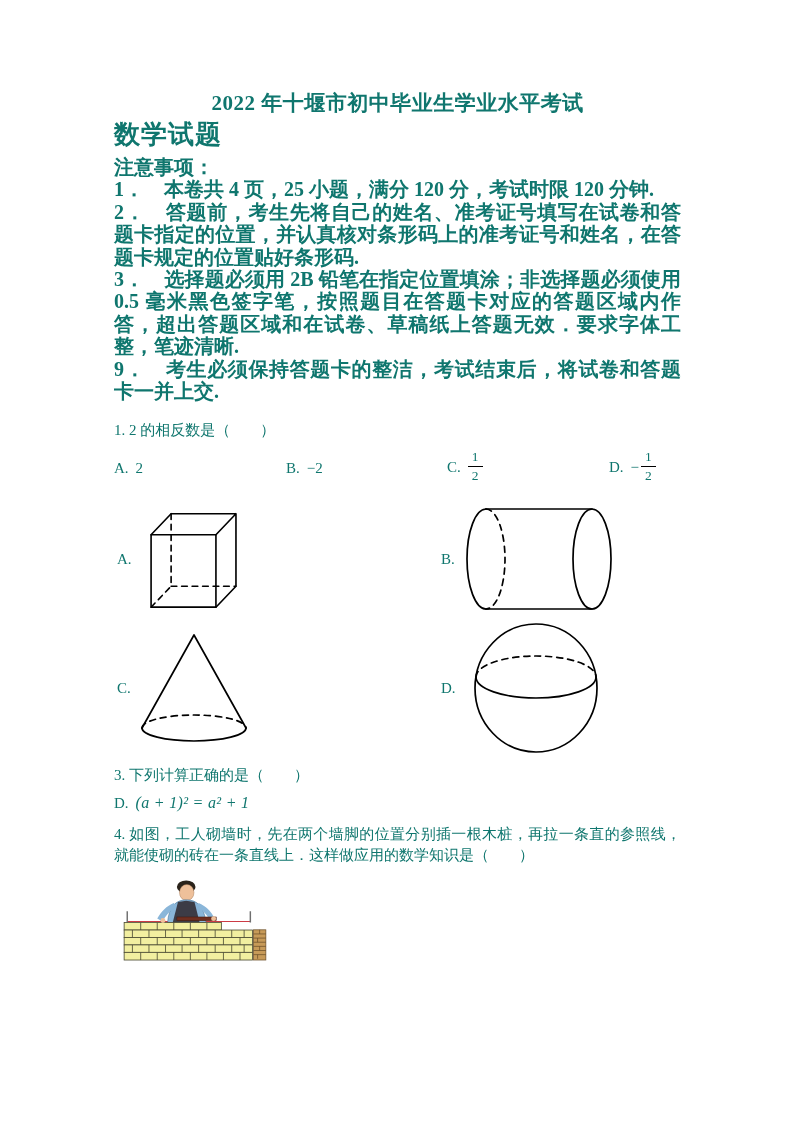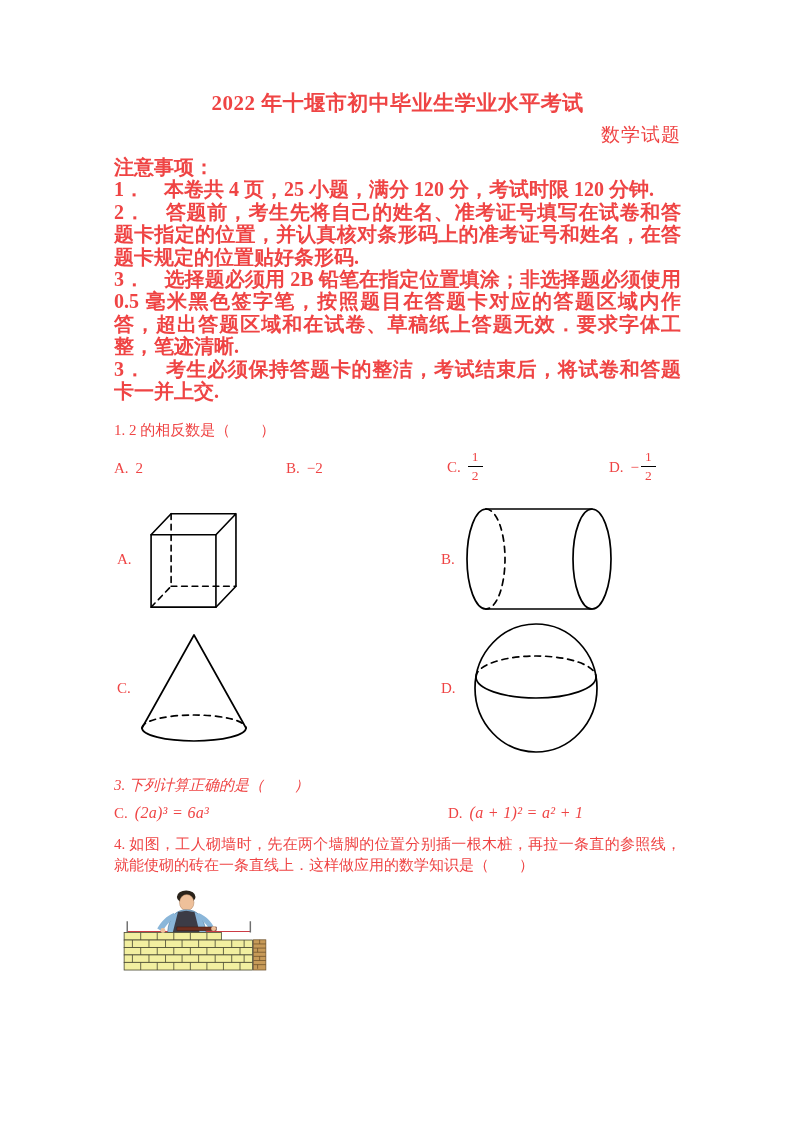--- a/index.html
+++ b/index.html
@@ -3,30 +3,30 @@
 <meta charset="utf-8">
 <style>
   html,body{margin:0;padding:0;background:#ffffff;}
   .sheet{
     position:relative;
     width:793px;height:1122px;
     background:#fff;
     box-sizing:border-box;
     padding:88px 112px 10px 114px;
     font-family:"Liberation Serif","DejaVu Serif",serif;
-    color:#ef4444;
+    color:#0f766e;
     overflow:hidden;
   }
   .title{
     margin:0;font-size:21px;line-height:30px;font-weight:700;
     text-align:center;letter-spacing:.5px;
   }
   .subtitle{
-    margin:2px 0 6px 0;font-size:19px;line-height:30px;font-weight:400;
-    text-align:right;letter-spacing:1px;
+    margin:2px 0 6px 0;font-size:26px;line-height:30px;font-weight:700;
+    text-align:left;letter-spacing:1px;
   }
   .b{
     margin:0;font-weight:700;font-size:20px;line-height:22.4px;
     text-align:justify;
   }
   .q{
     margin:0;font-size:15px;line-height:21px;text-align:justify;font-weight:400;
   }
   .q1-stem{margin-top:18px;}
   .q1row{
@@ -49,21 +49,21 @@
     align-items:center;
   }
   .figrow1{margin-top:14px;}
   .figrow2{margin-top:10px;}
   .flabel{font-size:15px;padding-left:3px;}
   .figcell svg{display:block;}
   .fig-cube{margin-left:4px;}
   .fig-cyl{margin-left:2px;}
   .fig-cone{margin-left:0px;}
   .fig-sphere{margin-left:10px;}
-  .q3-stem{margin-top:20px;font-style:italic;}
+  .q3-stem{margin-top:10px;}
   .q3grid{
     display:grid;grid-template-columns:334px 1fr;
     row-gap:13px;margin-top:8px;font-size:15px;align-items:center;
   }
   .formula{
     font-style:italic;font-size:16px;letter-spacing:.3px;
     font-family:"Liberation Serif","DejaVu Serif",serif;
   }
   .q4-stem{margin-top:12px;}
   .wallsvg{display:block;margin:12px 0 0 6px;}
@@ -76,21 +76,21 @@
 <div class="sheet">
 
   <h1 class="title">2022 年十堰市初中毕业生学业水平考试</h1>
   <h2 class="subtitle">数学试题</h2>
 
   <div>
     <p class="b">注意事项：</p>
     <p class="b">1．　本卷共 4 页，25 小题，满分 120 分，考试时限 120 分钟.</p>
     <p class="b">2．　答题前，考生先将自己的姓名、准考证号填写在试卷和答题卡指定的位置，并认真核对条形码上的准考证号和姓名，在答题卡规定的位置贴好条形码.</p>
     <p class="b">3．　选择题必须用 2B 铅笔在指定位置填涂；非选择题必须使用 0.5 毫米黑色签字笔，按照题目在答题卡对应的答题区域内作答，超出答题区域和在试卷、草稿纸上答题无效．要求字体工整，笔迹清晰.</p>
-    <p class="b">3．　考生必须保持答题卡的整洁，考试结束后，将试卷和答题卡一并上交.</p>
+    <p class="b">9．　考生必须保持答题卡的整洁，考试结束后，将试卷和答题卡一并上交.</p>
   </div>
 
 
   <p class="q q1-stem">1. 2 的相反数是（　　）</p>
   <div class="q1row">
     <span class="opt">
       <span class="ol">A.</span><span>2</span>
     </span>
     <span class="opt">
       <span class="ol">B.</span><span>−2</span>
@@ -144,23 +144,20 @@
       <svg class="fig-sphere" width="128" height="134" viewBox="0 0 128 134">
         <ellipse class="ln" cx="64" cy="67" rx="61" ry="64"></ellipse>
         <path class="ln" d="M4 56 A60 21 0 0 0 124 56"></path>
         <path class="ln dash" d="M4 56 A60 21 0 0 1 124 56"></path>
       </svg>
     </span>
   </div>
 
   <p class="q q3-stem">3. 下列计算正确的是（　　）</p>
   <div class="q3grid">
-    <span class="opt">
-      <span class="ol">C.</span><span class="formula">(2a)³ = 6a³</span>
-    </span>
     <span class="opt">
       <span class="ol">D.</span><span class="formula">(a + 1)² = a² + 1</span>
     </span>
   </div>
 
   <p class="q q4-stem">4. 如图，工人砌墙时，先在两个墙脚的位置分别插一根木桩，再拉一条直的参照线，就能使砌的砖在一条直线上．这样做应用的数学知识是（　　）</p>
 
   <svg class="wallsvg" width="150" height="85" viewBox="0 0 145 82">
 
     <line x1="7" y1="42" x2="126" y2="42" stroke-width="1" stroke="#cc3b45"></line>

